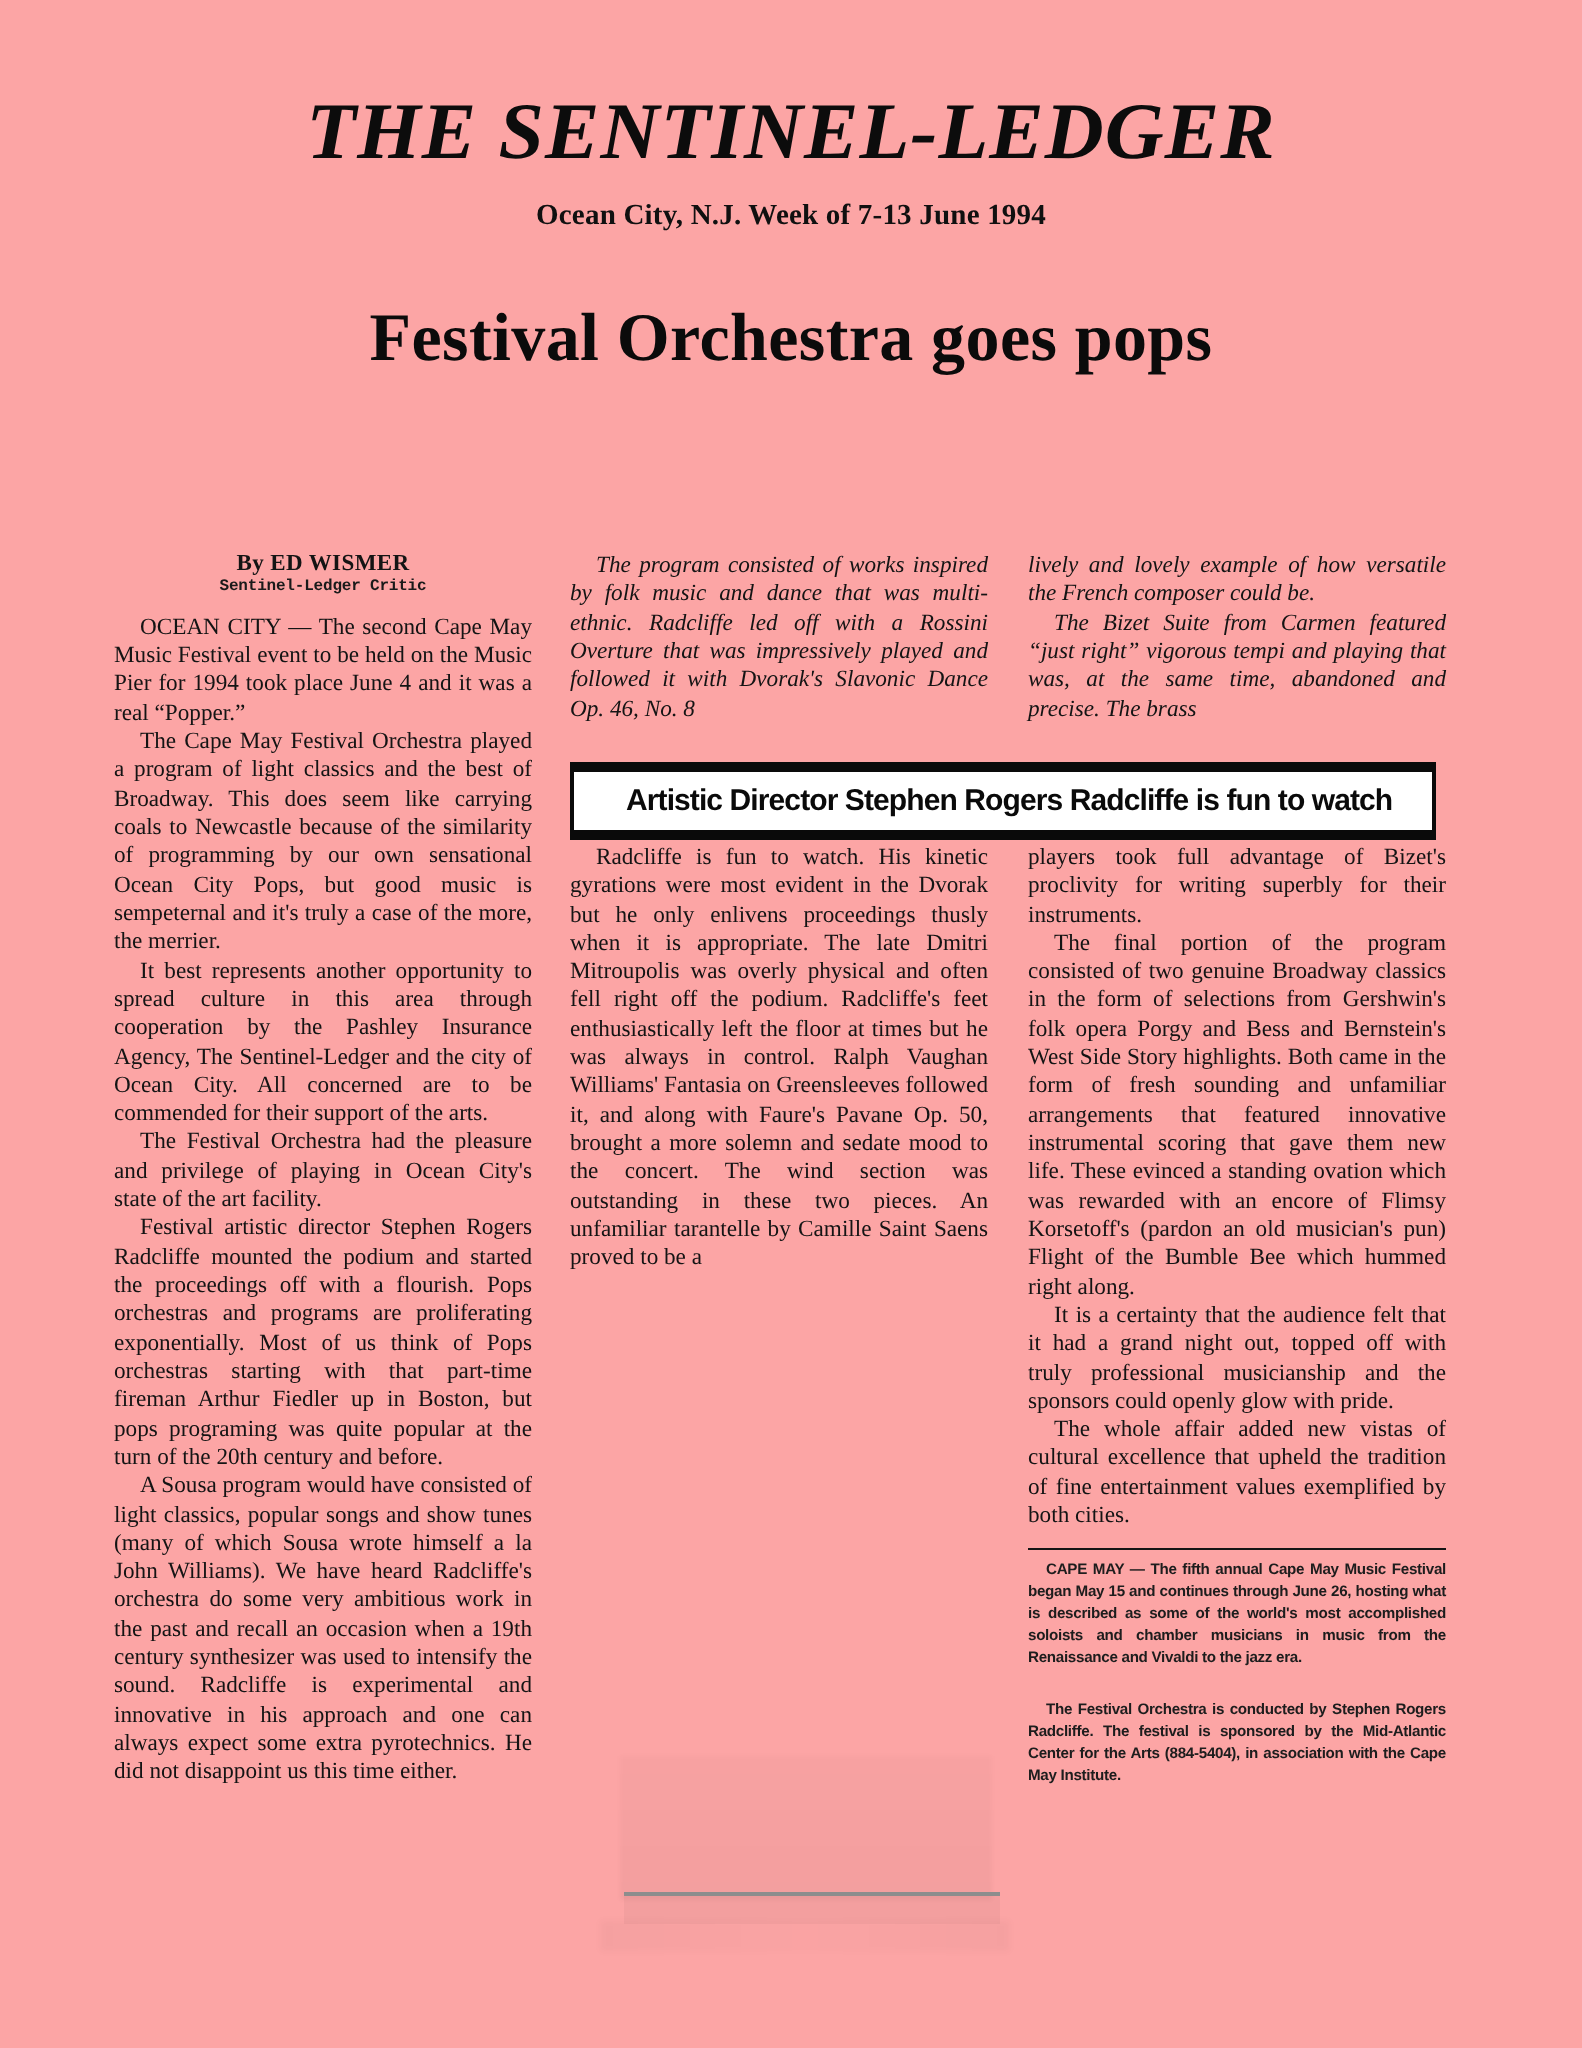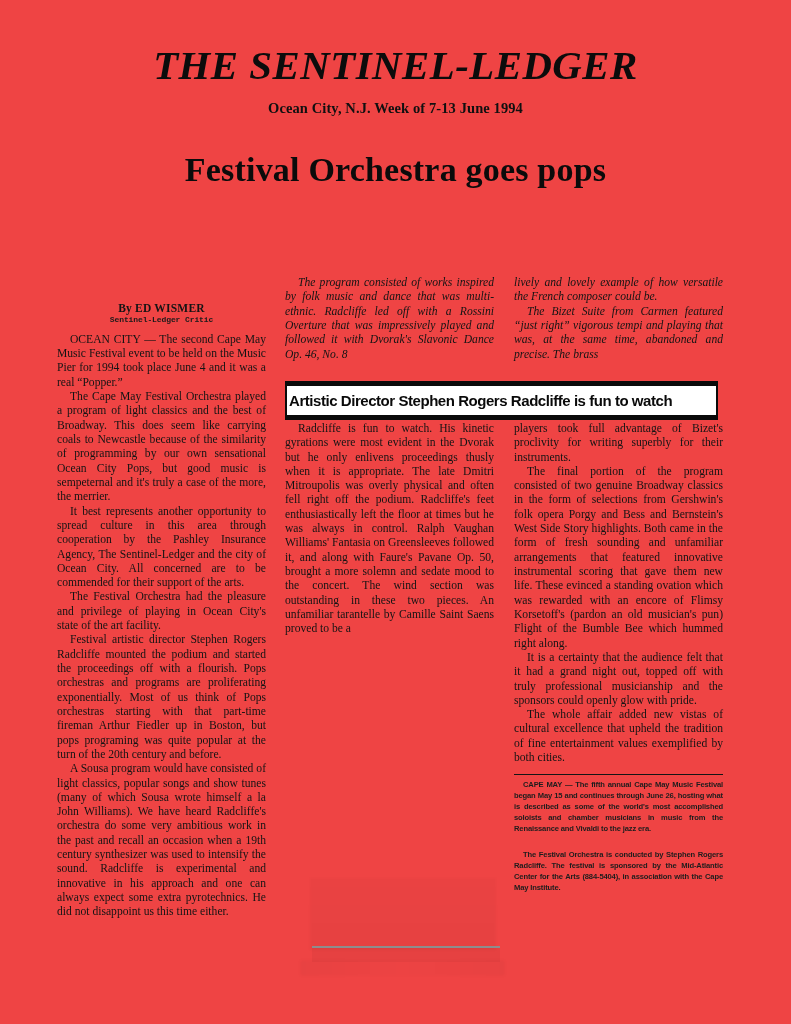--- a/index.html
+++ b/index.html
@@ -13,21 +13,21 @@
     height: 1024px;
     position: relative;
     overflow: hidden;
     font-family: "Liberation Serif", "DejaVu Serif", serif;
     color: #111111;
   }
 
   .page {
     position: absolute;
     inset: 0;
-    background: #ef4444;
+    background: #fca5a5;
   }
 
   
   .masthead {
     position: absolute;
     left: 0;
     right: 0;
     top: 46px;
     text-align: center;
   }
@@ -85,21 +85,20 @@
     hyphens: none;
   }
   .col-1 { left: 0px; }
   .col-2 { left: 228px; }
   .col-3 { left: 457px; }
 
   .byline {
     text-align: center;
     margin-bottom: 8px;
     line-height: 1.12;
-    margin-top: 26px;
   }
   .byline-name {
     font-weight: 700;
     font-size: 11.5px;
     letter-spacing: 0.2px;
     display: block;
   }
   .byline-credit {
     display: block;
     font-family: Liberation Mono, monospace;
@@ -136,21 +135,21 @@
     border-right: 2px solid #0a0a0a;
     display: flex;
     align-items: center;
   }
   .banner-text {
     font-family: "Liberation Sans", "DejaVu Sans", sans-serif;
     font-weight: 700;
     font-size: 15px;
     letter-spacing: -0.45px;
     color: #0a0a0a;
-    padding-left: 2px;
+    padding-left: 26px;
     white-space: nowrap;
   }
 
   
   .endnote-rule {
     border: 0;
     border-top: 1.6px solid #151515;
     margin: 9px 0 5px 0;
     width: 100%;
   }

